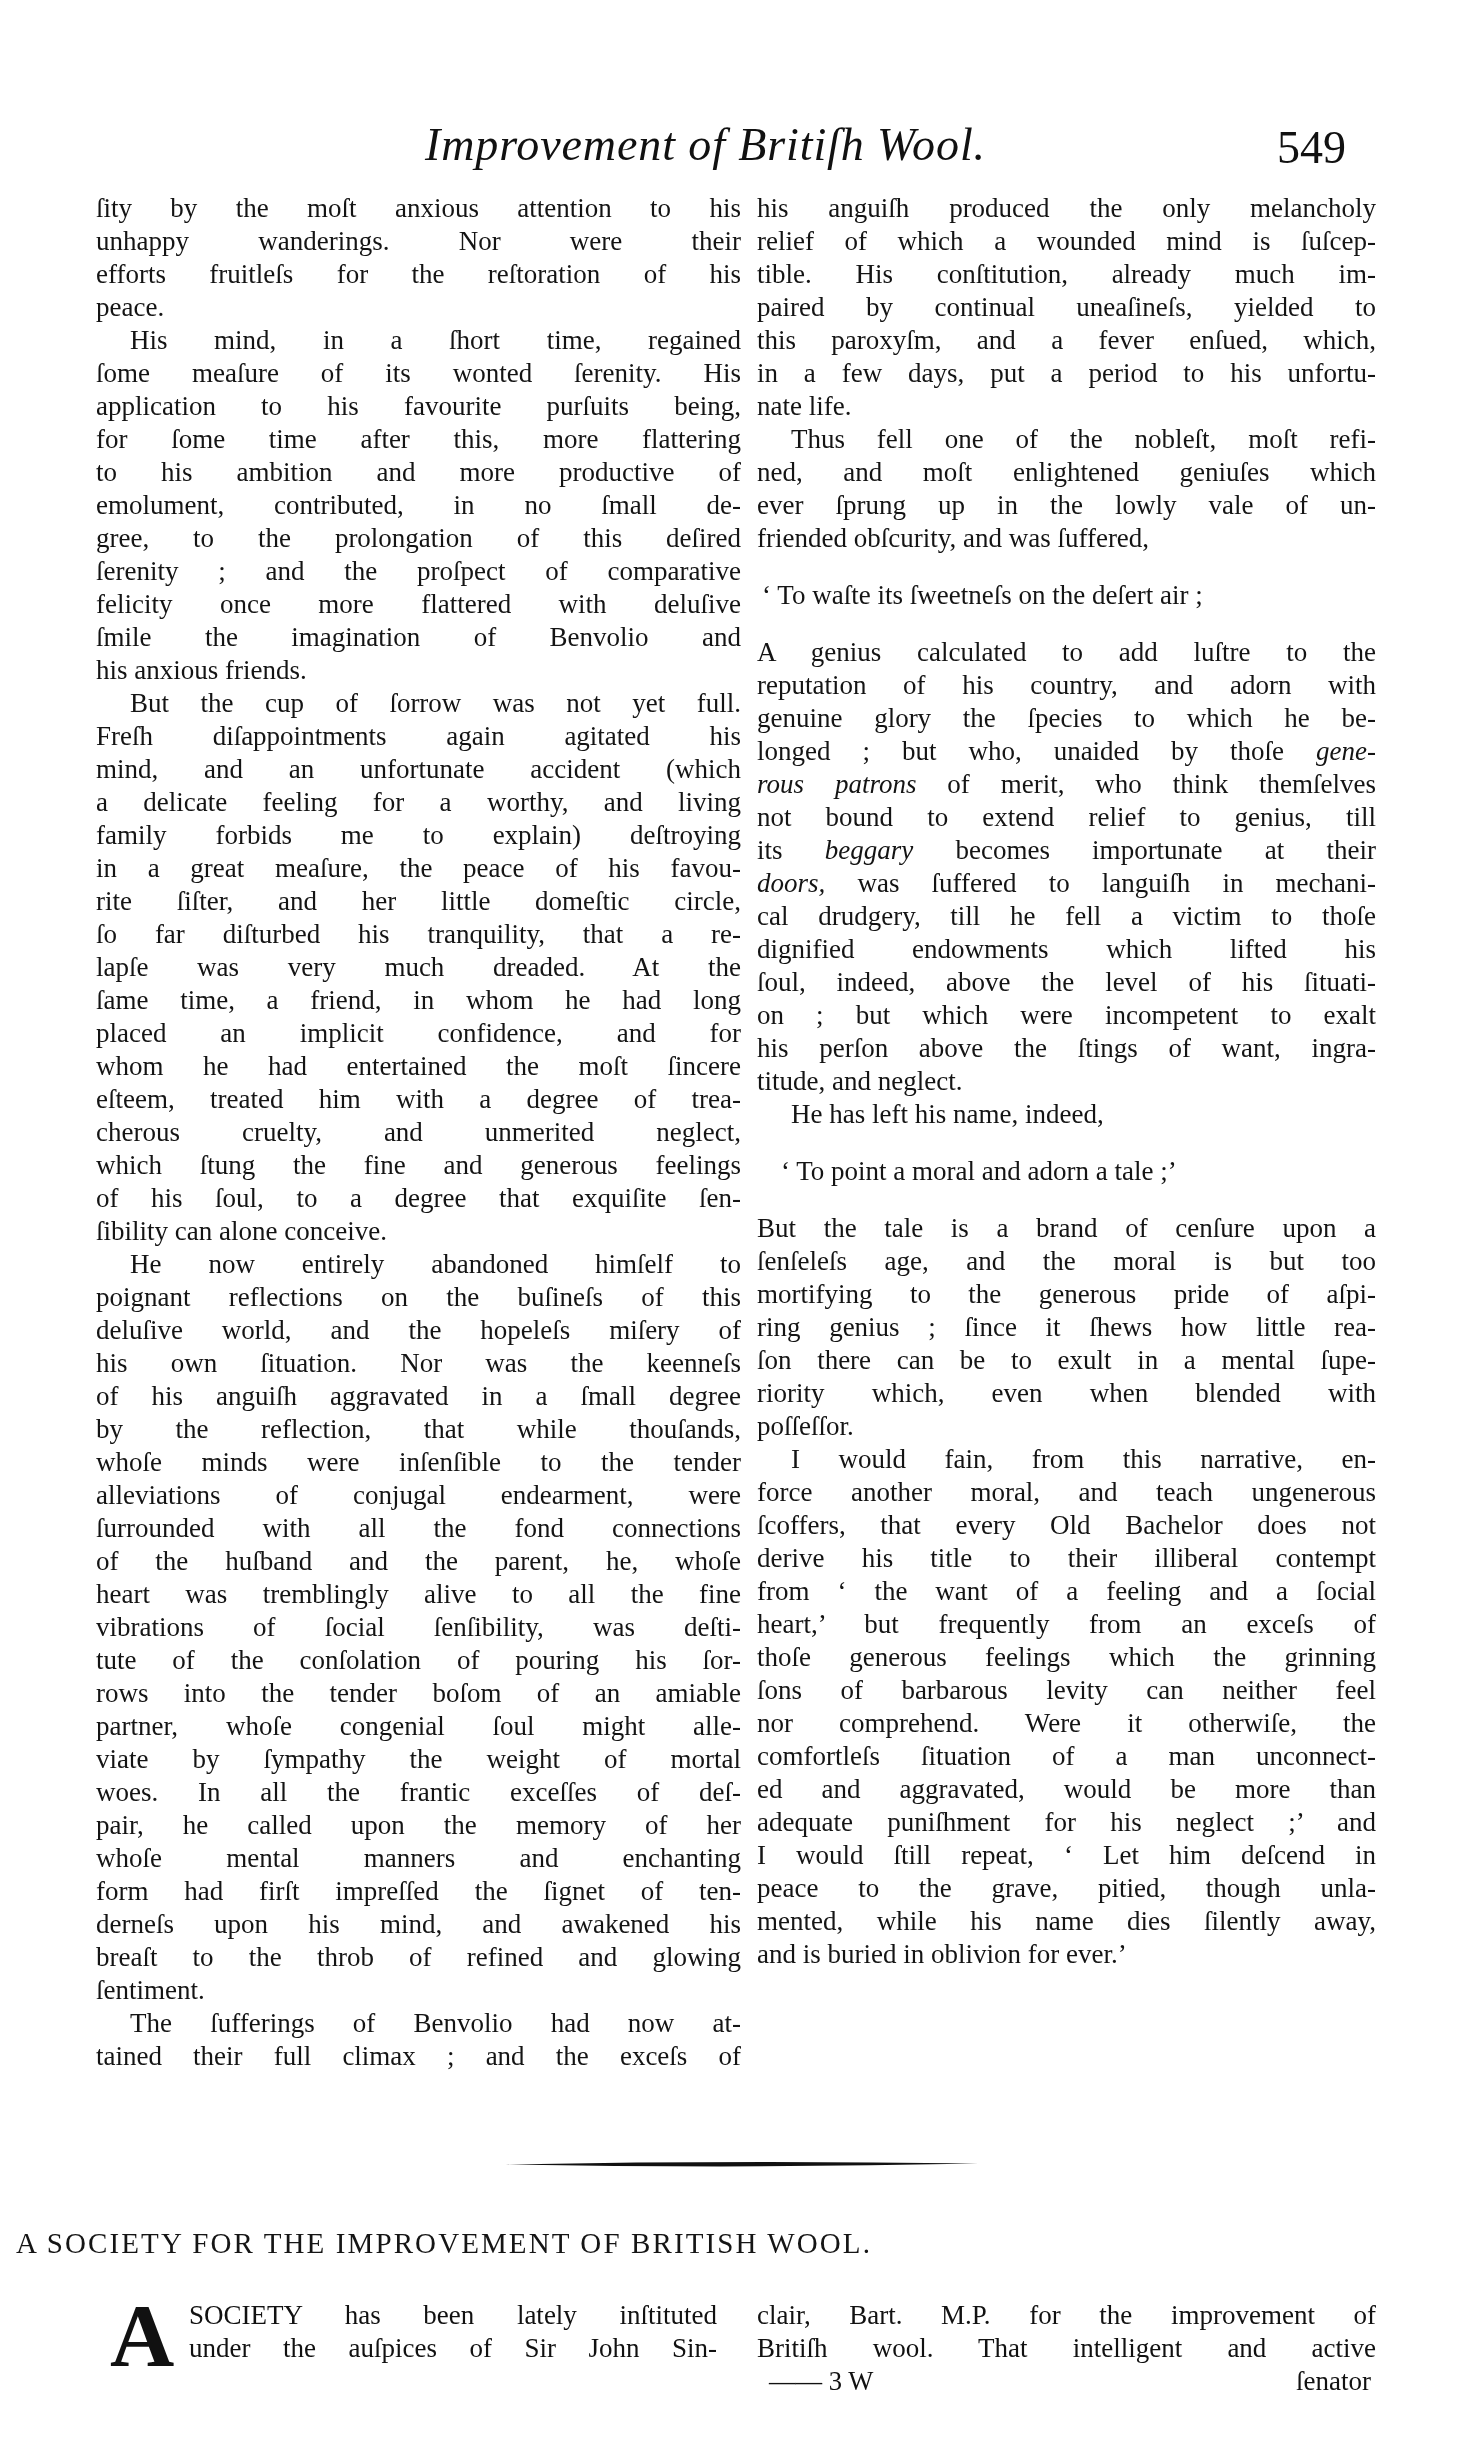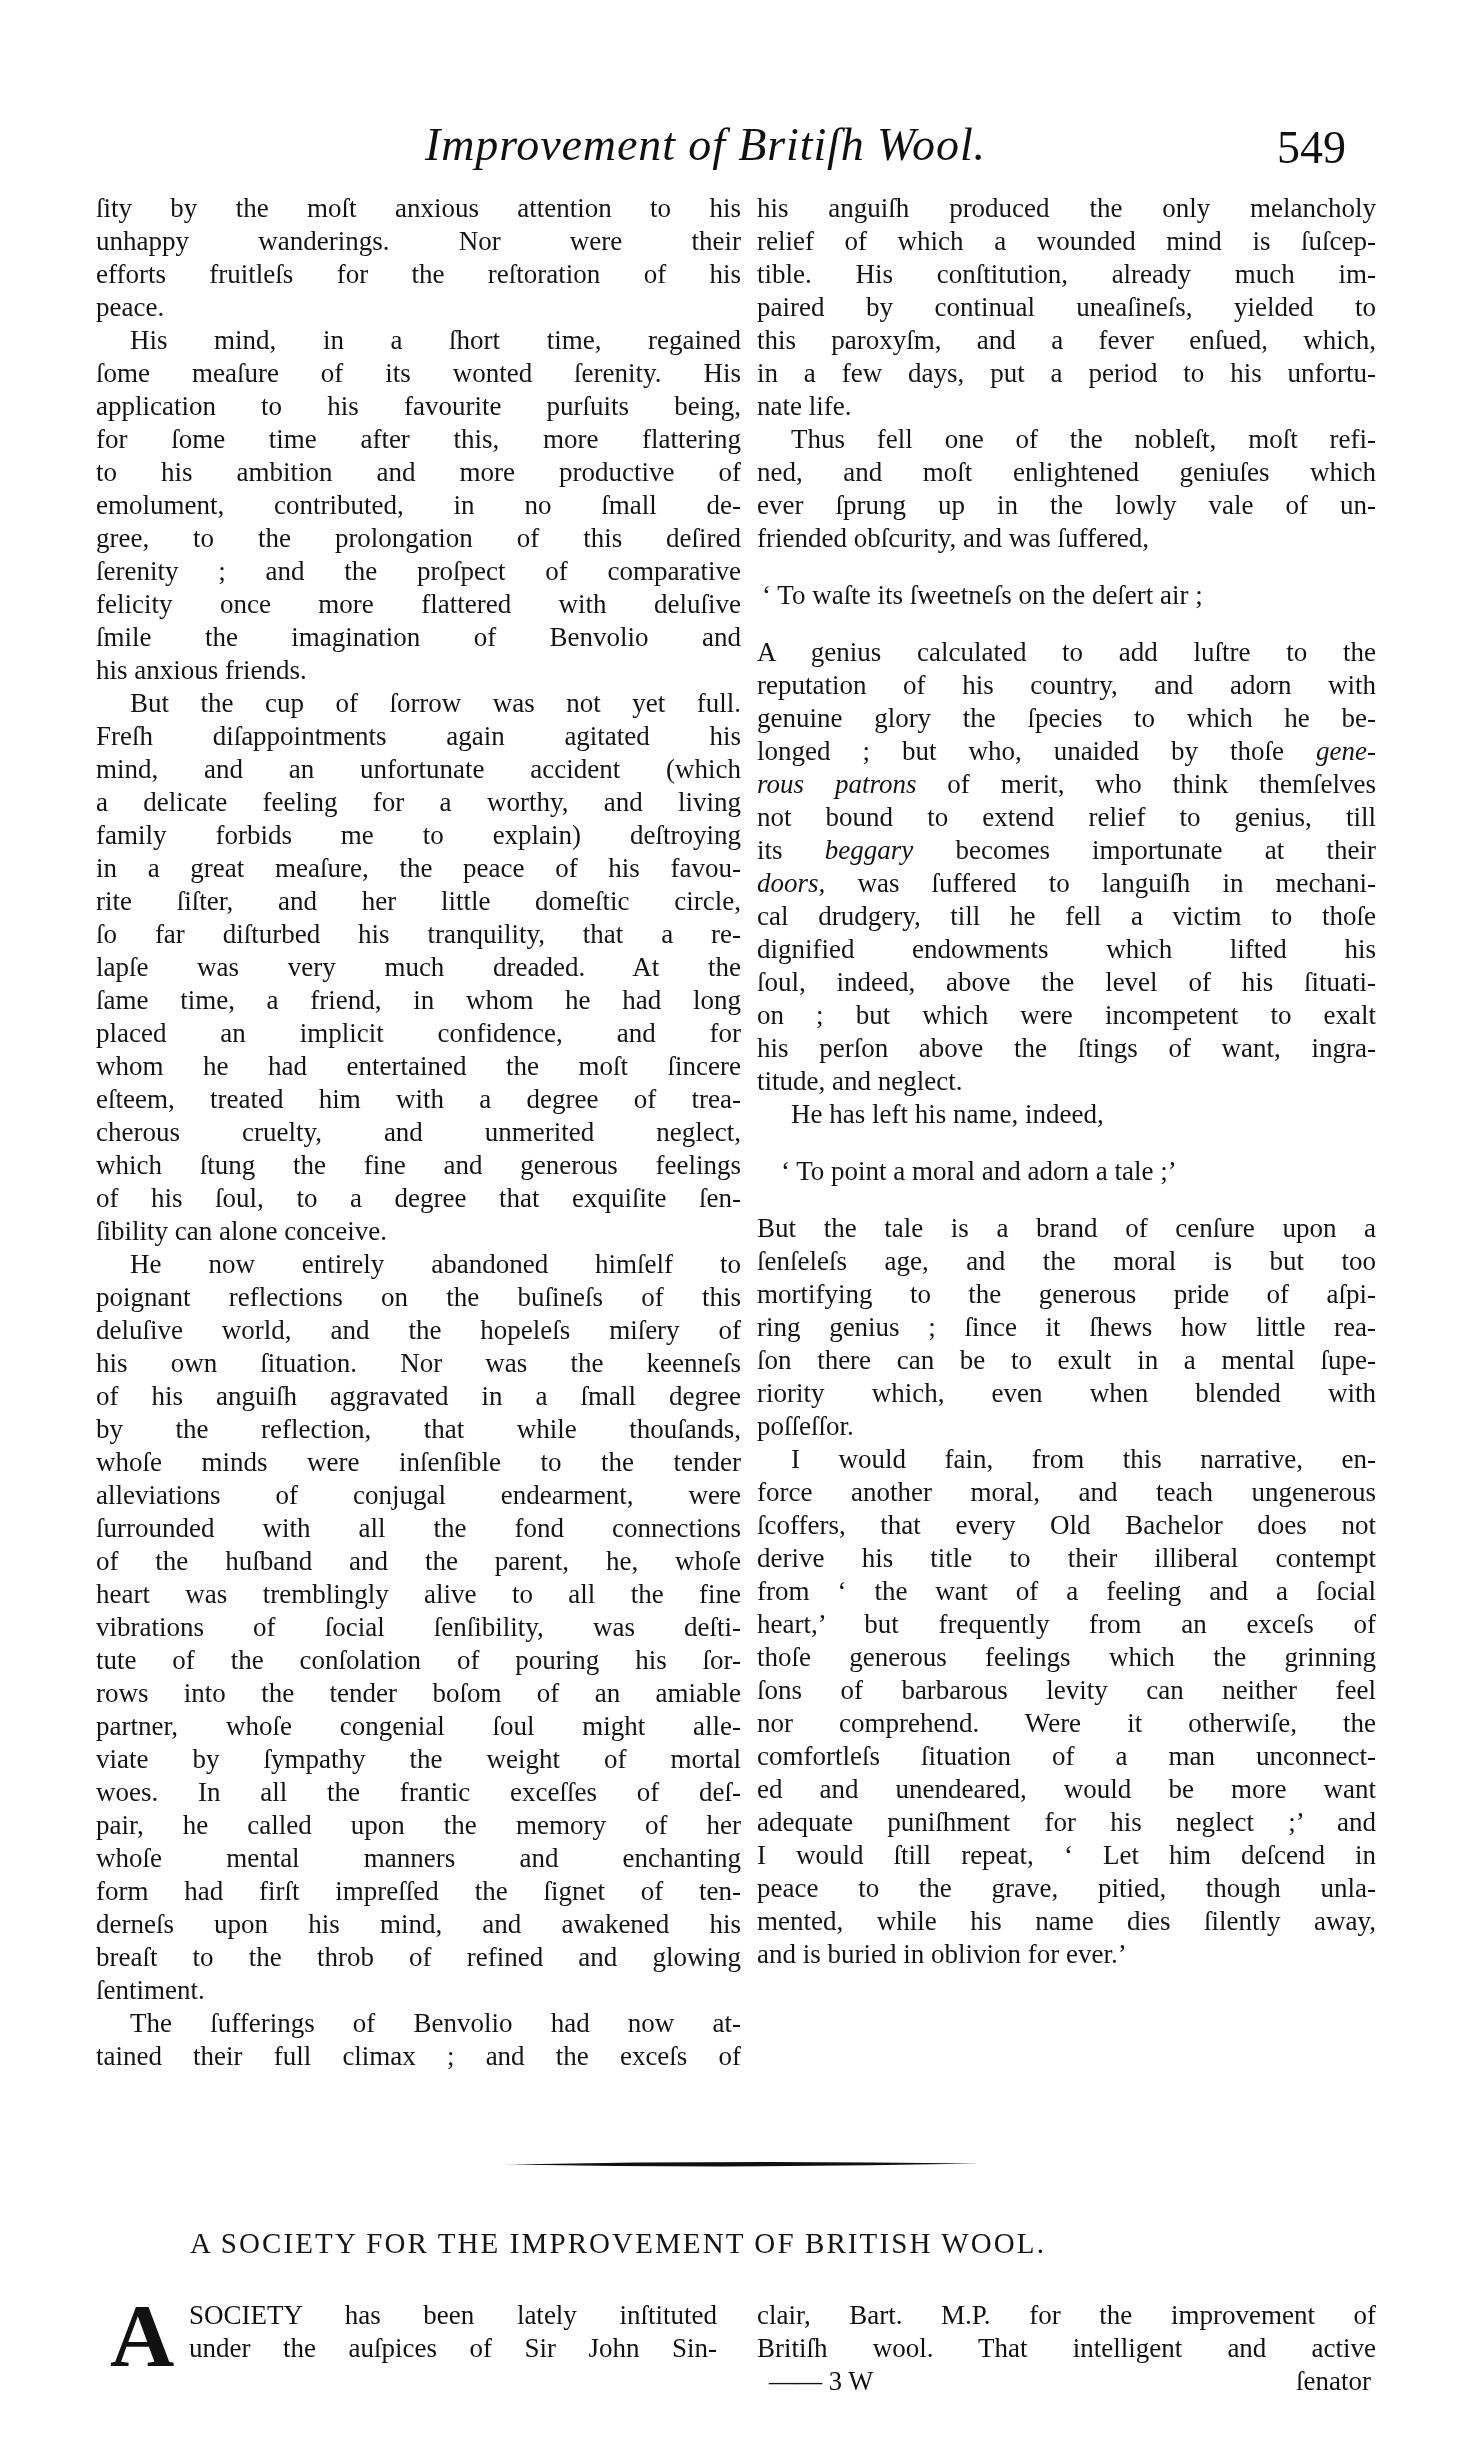--- a/index.html
+++ b/index.html
@@ -15,21 +15,21 @@
   .col-left { left:96px; width:645px; }
   .col-right { left:757px; width:619px; }
   .line { display:block; white-space:nowrap; text-align:justify; text-align-last:justify; height:33px; }
   .line.last { text-align-last:left; }
   .line.indent { padding-left:34px; }
   .gap { display:block; height:24px; }
   .quote { display:block; white-space:nowrap; padding-left:0; }
   .quote.center { padding-left:24px; }
   .italic { font-style:italic; }
   .divider { position:absolute; left:506px; top:2161px; width:472px; height:6.9px; }
-  .section-title { position:absolute; left:0; width:1236px; top:2227px; text-align:center;
+  .section-title { position:absolute; left:16px; width:1236px; top:2227px; 
          font-family:"Liberation Serif",serif; font-size:29px; letter-spacing:2.1px; color:#151515; }
   .dropcap { position:absolute; left:110px; top:2292px; font-family:"Liberation Serif",serif;
          font-size:89px; line-height:86px; font-weight:bold; color:#111; }
   .bottom-left { position:absolute; left:189px; top:2299px; width:528px;
          font-family:"Liberation Serif",serif; font-size:27px; line-height:33px; }
   .bottom-right { position:absolute; left:757px; top:2299px; width:619px;
          font-family:"Liberation Serif",serif; font-size:27px; line-height:33px; }
   .sig-row { position:relative; height:33px; }
   .signature { position:absolute; left:12px; top:0; font-size:26.6px; }
   .catchword { position:absolute; right:5.1px; top:0; }
@@ -150,21 +150,21 @@
       <span class="line indent">I would fain, from this narrative, en-</span>
       <span class="line">force another moral, and teach ungenerous</span>
       <span class="line">ſcoffers, that every Old Bachelor does not</span>
       <span class="line">derive his title to their illiberal contempt</span>
       <span class="line">from ‘ the want of a feeling and a ſocial</span>
       <span class="line">heart,’ but frequently from an exceſs of</span>
       <span class="line">thoſe generous feelings which the grinning</span>
       <span class="line">ſons of barbarous levity can neither feel</span>
       <span class="line">nor comprehend. Were it otherwiſe, the</span>
       <span class="line">comfortleſs ſituation of a man unconnect-</span>
-      <span class="line">ed and unendeared, would be more want</span>
+      <span class="line">ed and aggravated, would be more than</span>
       <span class="line">adequate puniſhment for his neglect ;’ and</span>
       <span class="line">I would ſtill repeat, ‘ Let him deſcend in</span>
       <span class="line">peace to the grave, pitied, though unla-</span>
       <span class="line">mented, while his name dies ſilently away,</span>
       <span class="line last">and is buried in oblivion for ever.’</span>
     </div>
 </div>
 
 <svg class="divider" viewBox="0 0 550 8" preserveAspectRatio="none">
   <path d="M0,4 Q275,-1 550,3 Q275,9 0,4 Z" fill="#111"></path>

